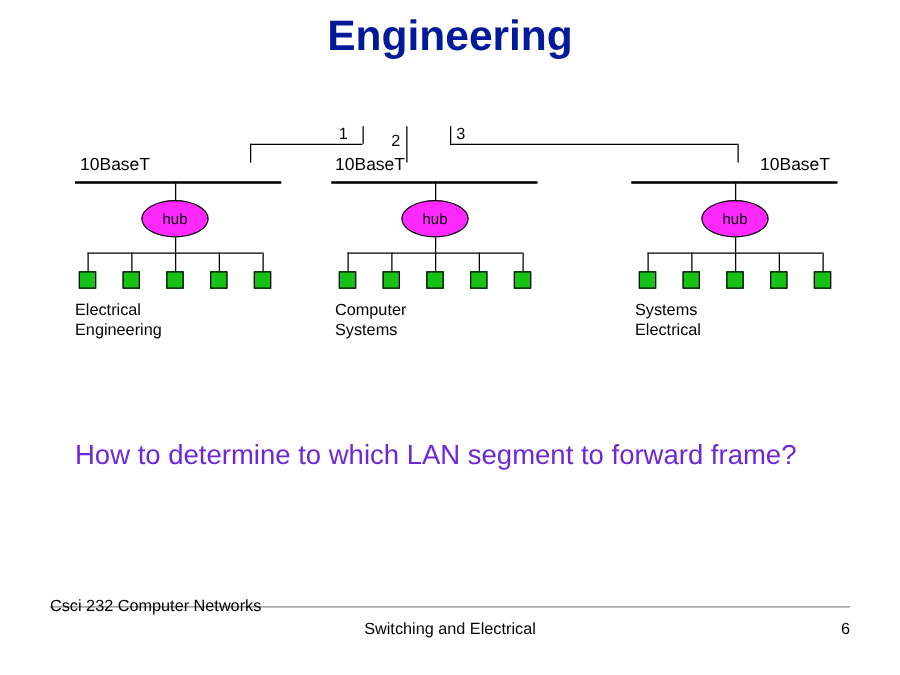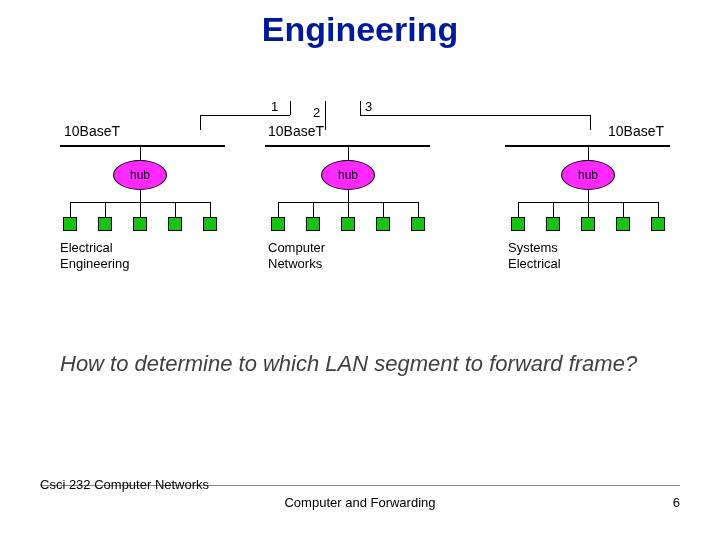--- a/index.html
+++ b/index.html
@@ -91,23 +91,22 @@
     font-size: 13px;
     line-height: 1.2;
     white-space: pre;
   }
   .question {
     position: absolute;
     top: 350px;
     left: 60px;
     right: 60px;
     font-size: 22px;
-    color: #404040;
+    color: #6d28d9;
     line-height: 1.3;
-    font-style: italic;
   }
   .footer-line {
     position: absolute;
     top: 485px;
     left: 40px;
     right: 40px;
     height: 1px;
     background: #888;
   }
   .footer-left {
@@ -183,21 +182,21 @@
   <div class="drop" style="top:127px; left:273px; height:15px;"></div>
   <div class="drop" style="top:127px; left:308px; height:15px;"></div>
   <div class="drop" style="top:127px; left:343px; height:15px;"></div>
   <div class="drop" style="top:127px; left:378px; height:15px;"></div>
   <div class="node" style="top:142px; left:231px;"></div>
   <div class="node" style="top:142px; left:266px;"></div>
   <div class="node" style="top:142px; left:301px;"></div>
   <div class="node" style="top:142px; left:336px;"></div>
   <div class="node" style="top:142px; left:371px;"></div>
   <div class="dept" style="top:165px; left:228px; width:160px;">Computer
-Networks</div>
+Systems</div>
 
   <div class="seg-label" style="top:48px; left:568px;">10BaseT</div>
   <div class="seg-line" style="top:70px; left:465px; width:165px;"></div>
   <div class="drop" style="top:70px; left:548px; height:15px;"></div>
   <div class="hub" style="top:85px; left:521px;">hub</div>
   <div class="drop" style="top:115px; left:548px; height:12px;"></div>
   <div class="port-line" style="top:127px; left:478px; width:140px; height:1px;"></div>
   <div class="drop" style="top:127px; left:478px; height:15px;"></div>
   <div class="drop" style="top:127px; left:513px; height:15px;"></div>
   <div class="drop" style="top:127px; left:548px; height:15px;"></div>
@@ -210,14 +209,14 @@
   <div class="node" style="top:142px; left:611px;"></div>
   <div class="dept" style="top:165px; left:468px; width:160px;">Systems
 Electrical</div>
 
 </div>
 
 <div class="question">How to determine to which LAN segment to forward frame?</div>
 
 <div class="footer-line"></div>
 <div class="footer-left">Csci 232 Computer Networks</div>
-<div class="footer-center">Computer and Forwarding</div>
+<div class="footer-center">Switching and Electrical</div>
 <div class="footer-right">6</div>
 
 </body></html>

